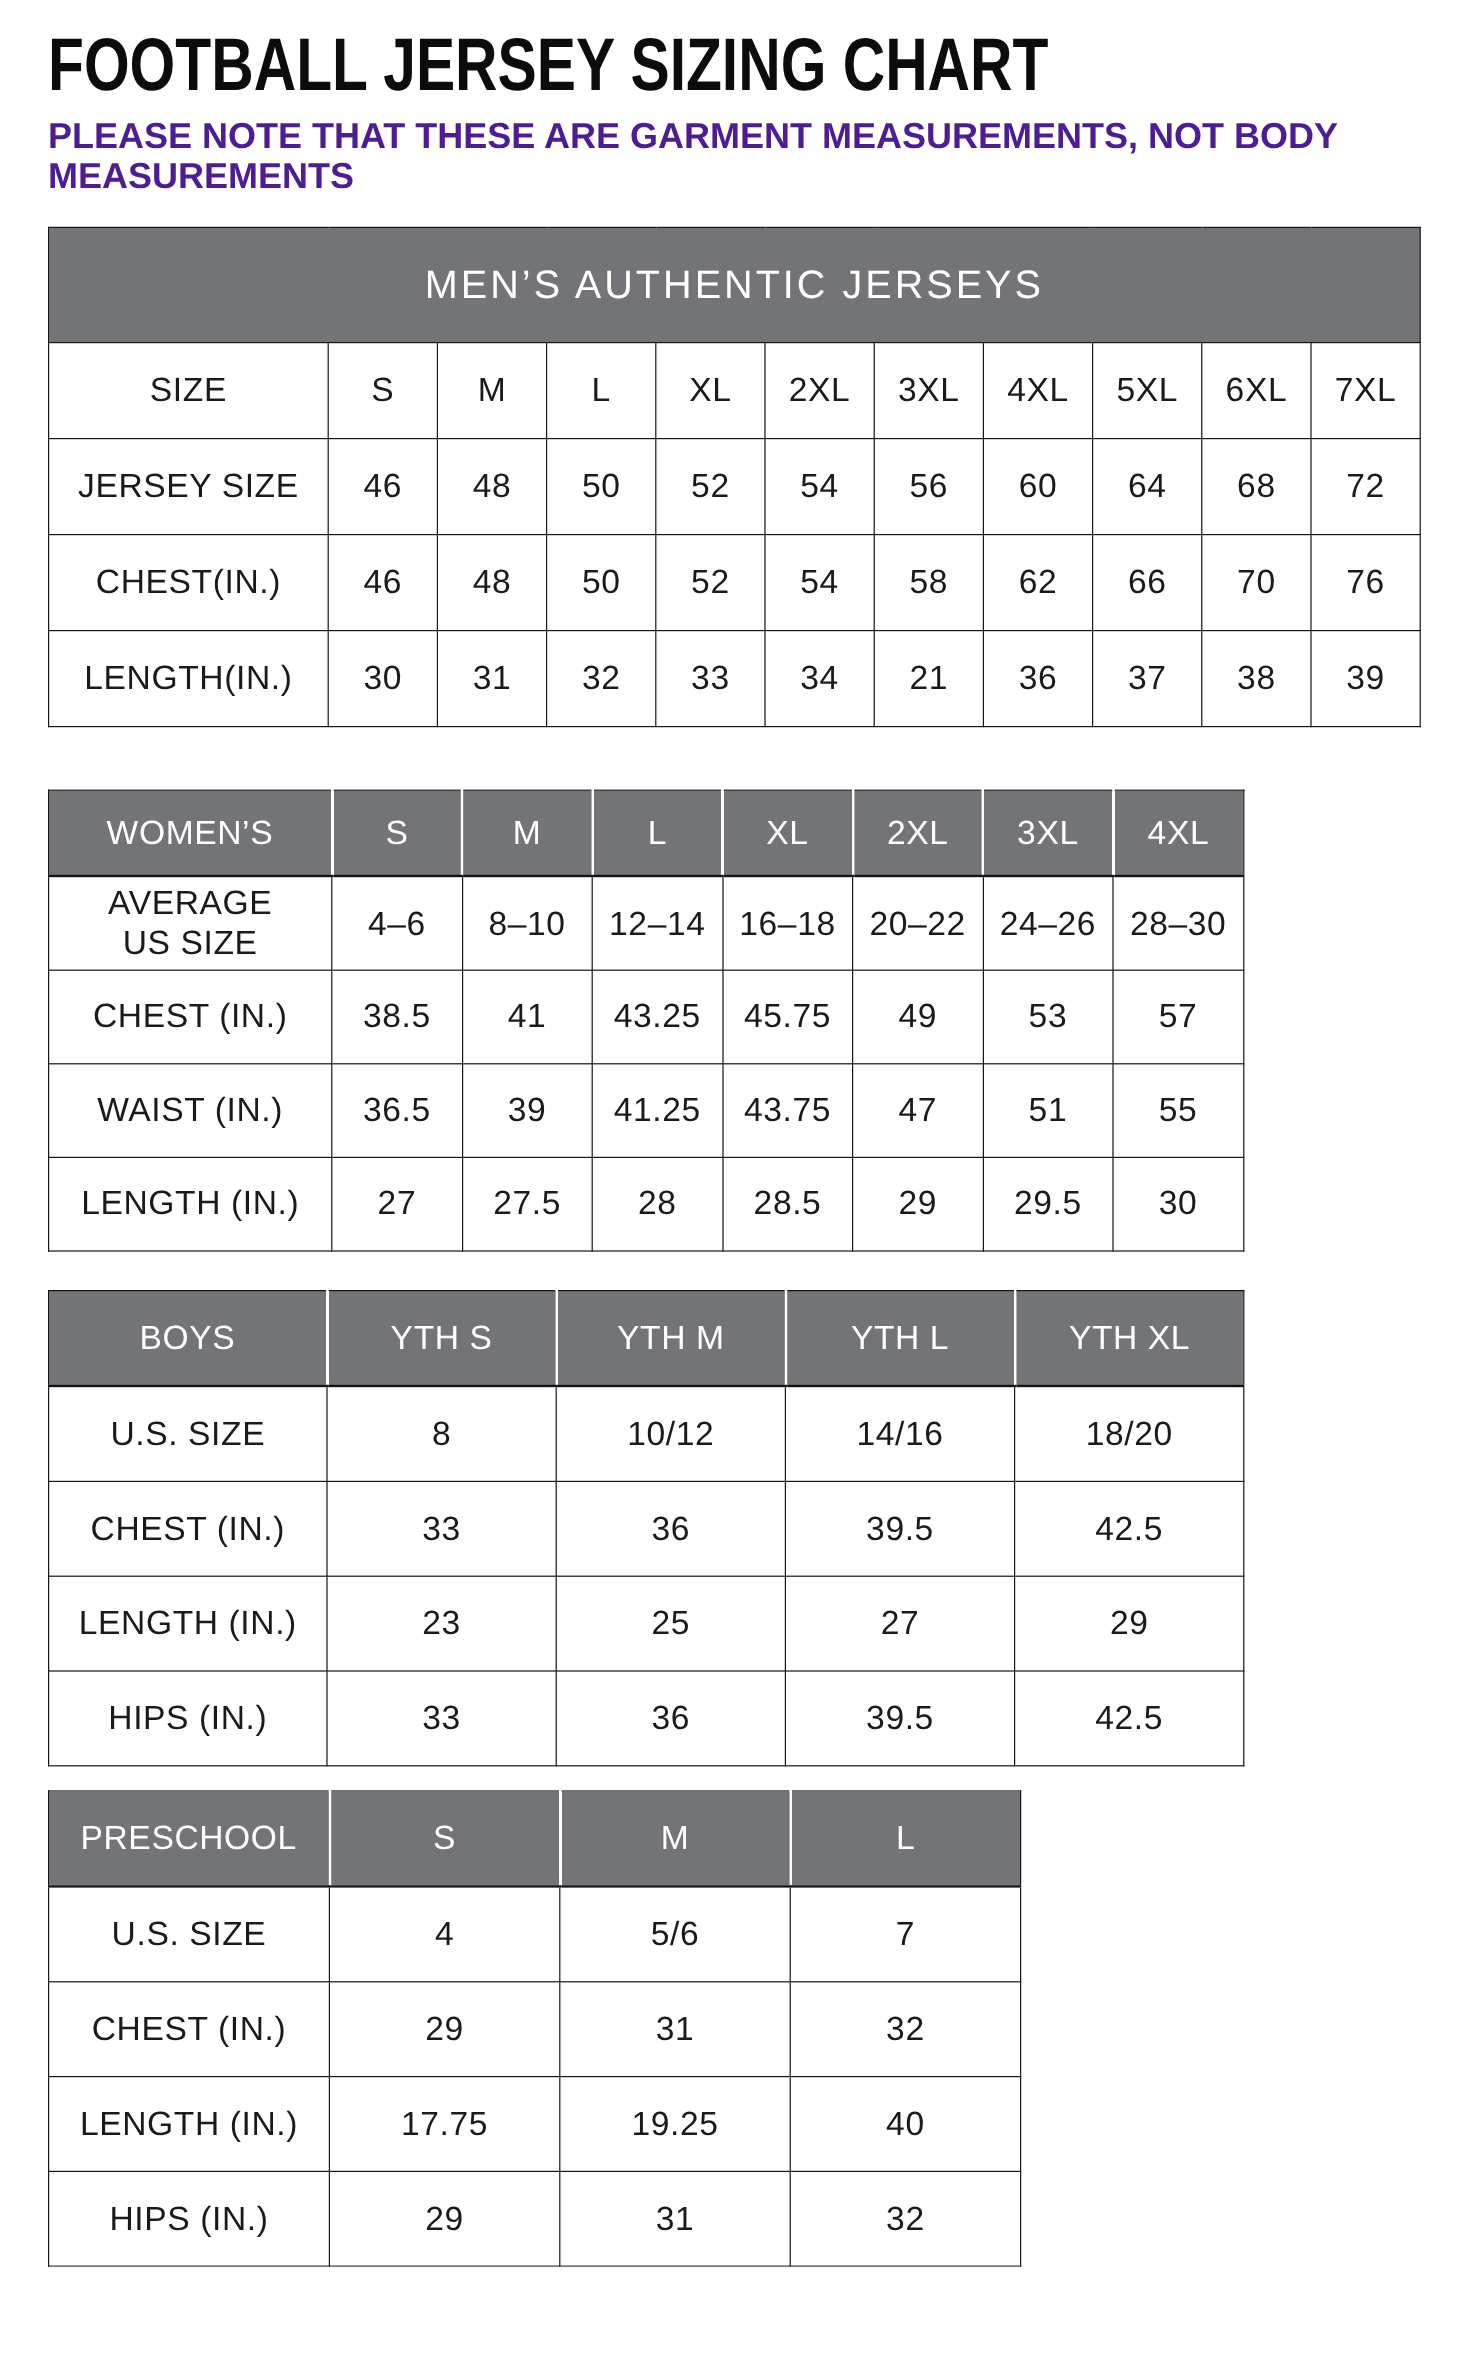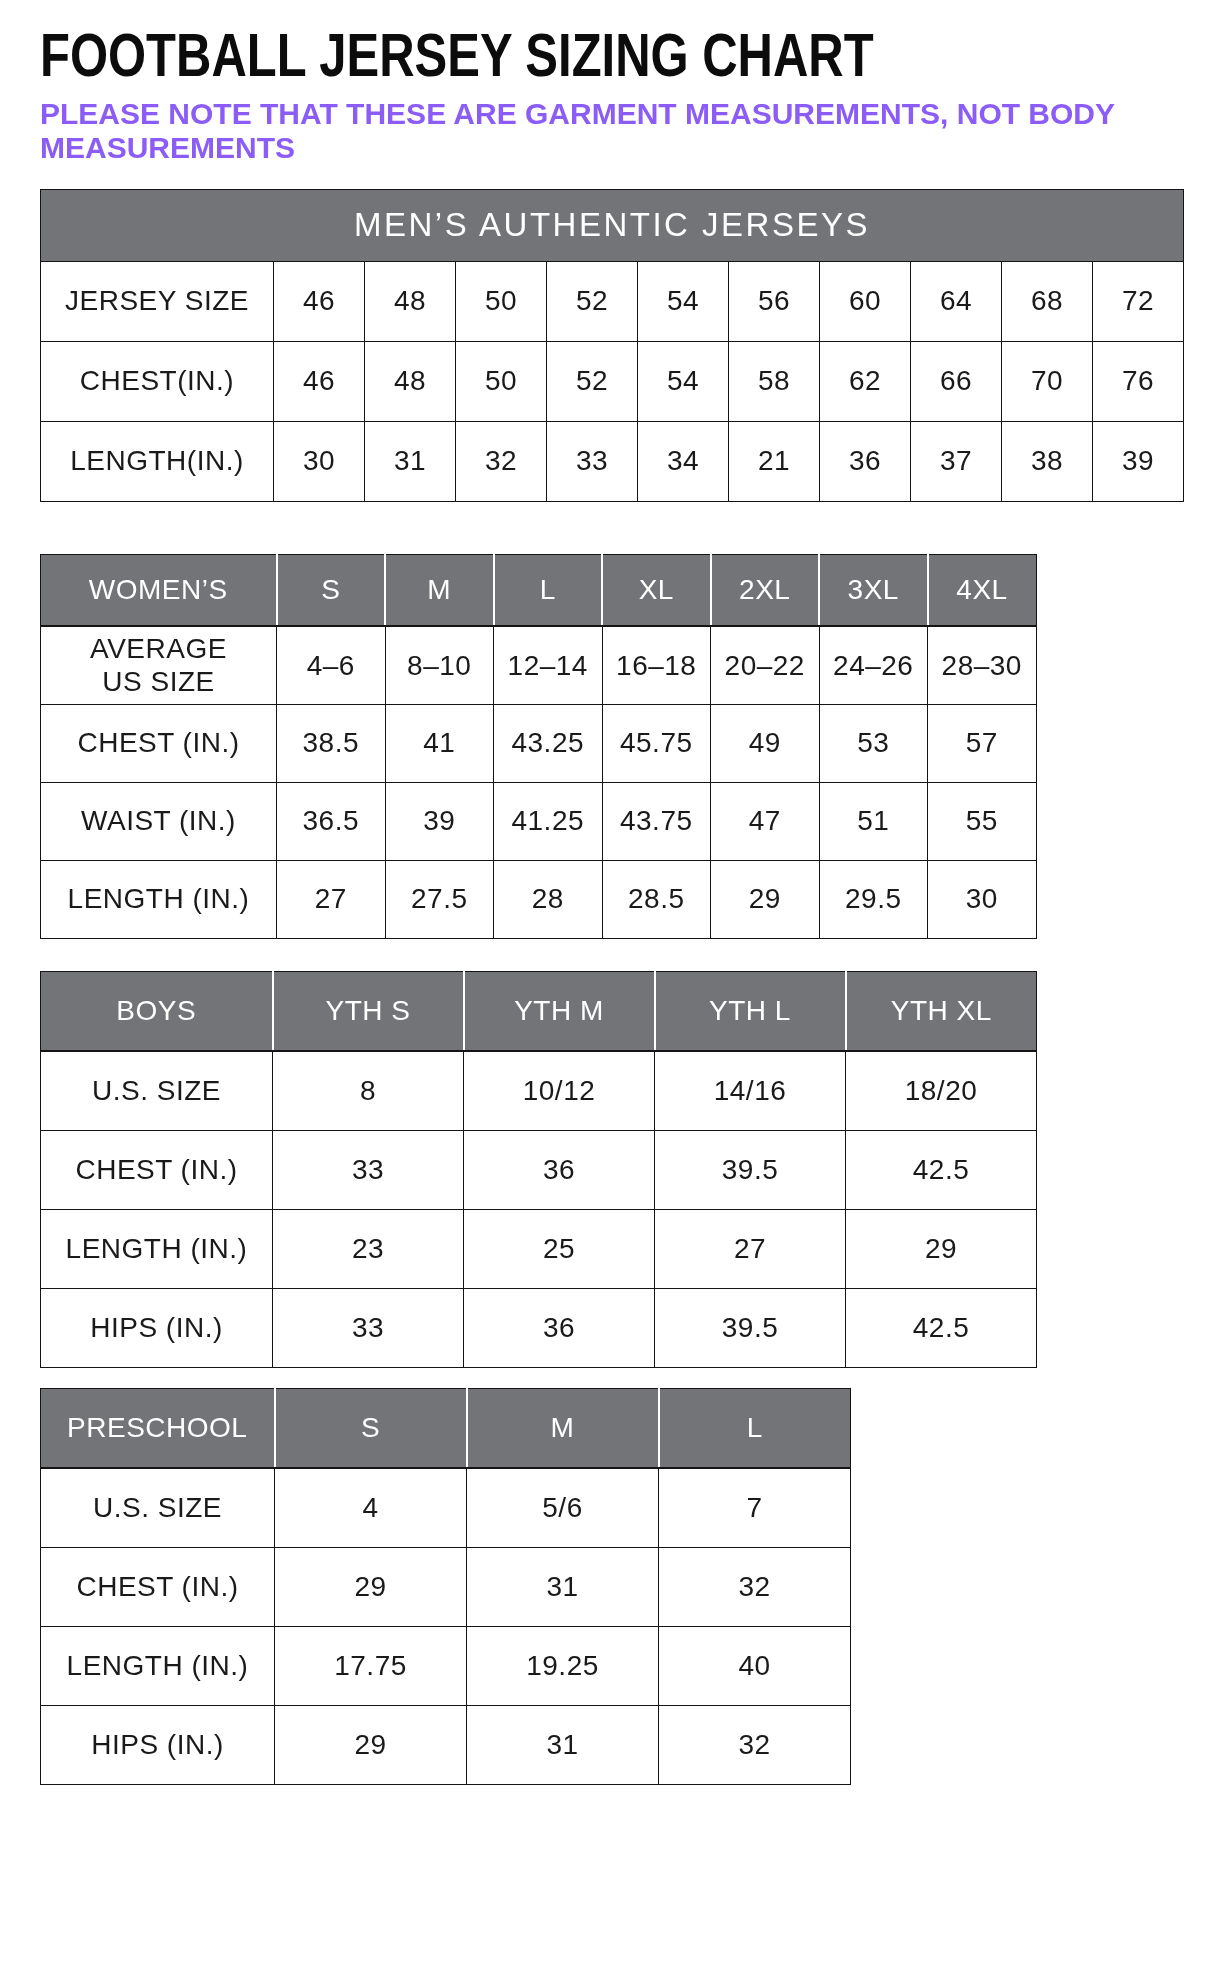--- a/index.html
+++ b/index.html
@@ -17,21 +17,21 @@
     transform-origin:left center;
     letter-spacing:0px;
   }
 
   .note{
     margin-top:12px;
     max-width:1120px;
     font-size:30px;
     line-height:34px;
     font-weight:700;
-    color:#8b5cf6;
+    color:#4c1d95;
   }
 
   table{
     border-collapse:collapse;
     table-layout:fixed;
   }
   td,th{
     border:1.5px solid #141414;
     text-align:center;
     vertical-align:middle;
@@ -58,21 +58,21 @@
     border-top:1.5px solid #141414;
     border-bottom:2.5px solid #141414;
   }
   th.gray:first-child{border-left:1.5px solid #141414;}
   th.gray:last-child{border-right:1.5px solid #141414;}
   td.row-label{white-space:pre-line;line-height:1.15;}
 
   
   .t0{margin-top:24px;}
   .t0 col{width:91px;} .t0 col.label{width:233px;}
-  .t0 tr{height:80px;} .t0 tr.head{height:72px;}
+  .t0 tr{height:80px;} .t0 tr.head{height:96px;}
 
   
   .t1{margin-top:52px;}
   .t1 col{width:108.5px;} .t1 col.label{width:236px;}
   .t1 tr{height:78px;} .t1 tr.head{height:72px;}
 
   
   .t2{margin-top:32px;}
   .t2 col{width:191px;} .t2 col.label{width:232px;}
   .t2 tr{height:79px;margin-top:31px;} .t2 tr.head{height:80px;}
@@ -111,20 +111,33 @@
         <col>
         <col>
         <col>
       </colgroup>
       <thead>
         <tr class="head">
           <th colspan="11" class="banner">MEN’S AUTHENTIC JERSEYS</th>
         </tr>
       </thead>
       <tbody>
+        <tr>
+          <td class="row-label">SIZE</td>
+          <td class="data-cell">S</td>
+          <td class="data-cell">M</td>
+          <td class="data-cell">L</td>
+          <td class="data-cell">XL</td>
+          <td class="data-cell">2XL</td>
+          <td class="data-cell">3XL</td>
+          <td class="data-cell">4XL</td>
+          <td class="data-cell">5XL</td>
+          <td class="data-cell">6XL</td>
+          <td class="data-cell">7XL</td>
+        </tr>
         <tr>
           <td class="row-label">JERSEY SIZE</td>
           <td class="data-cell">46</td>
           <td class="data-cell">48</td>
           <td class="data-cell">50</td>
           <td class="data-cell">52</td>
           <td class="data-cell">54</td>
           <td class="data-cell">56</td>
           <td class="data-cell">60</td>
           <td class="data-cell">64</td>

